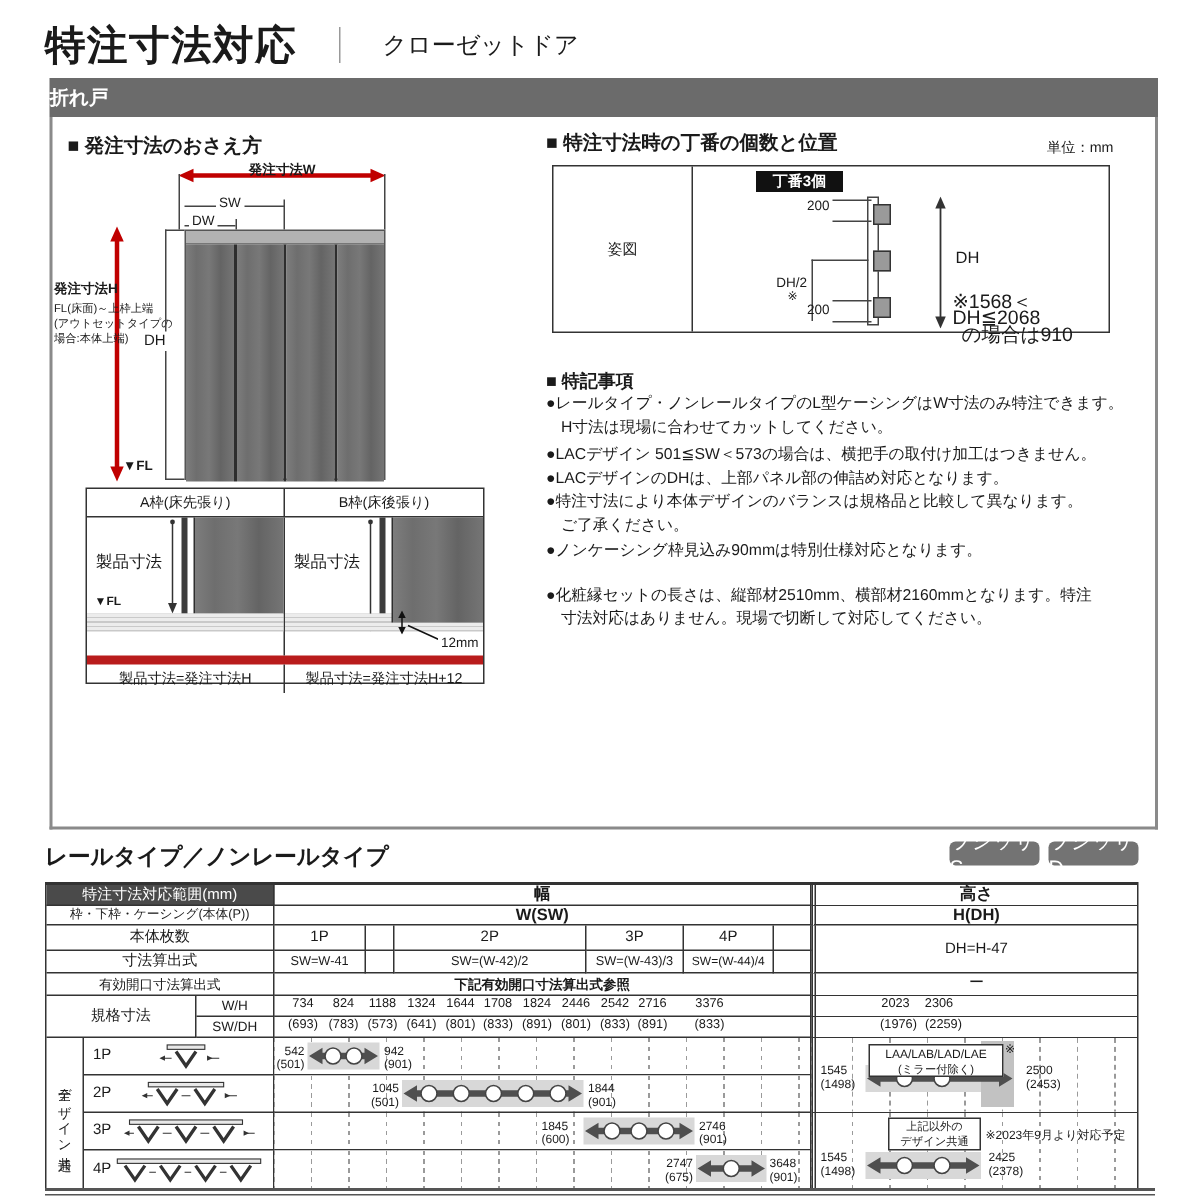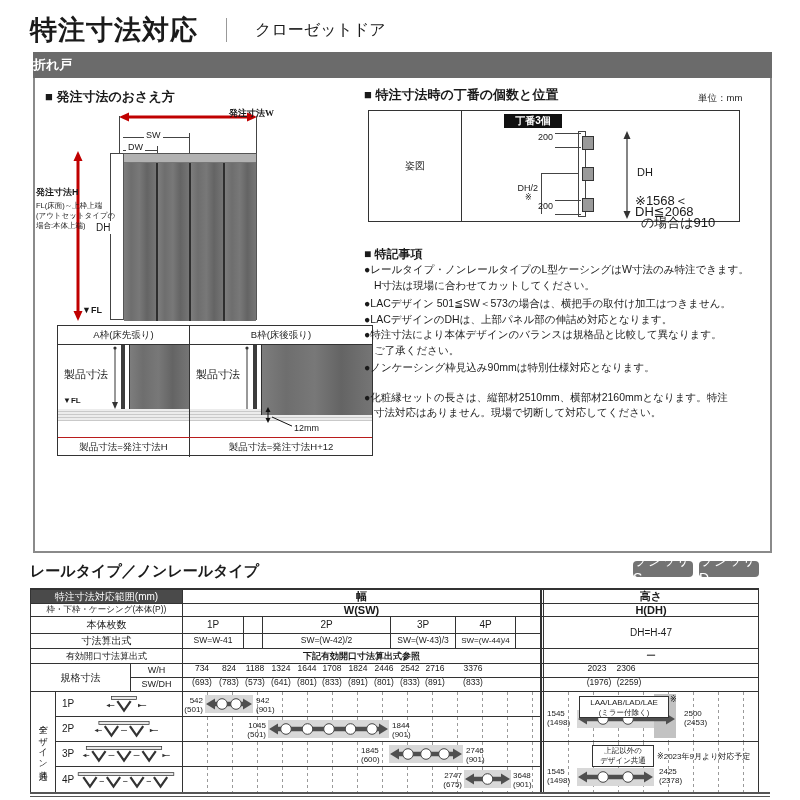--- a/index.html
+++ b/index.html
@@ -40,21 +40,21 @@
 
   <div class="abs" style="left:33px;top:78px;width:739px;height:475px;border-left:2px solid #8a8a8a;border-right:2px solid #8a8a8a;border-bottom:2px solid #8a8a8a;box-sizing:border-box;"></div>
 
   <div class="abs" style="left:45px;top:88px;font-size:13px;font-weight:bold;">■ 発注寸法のおさえ方</div>
 
   <svg class="abs" style="left:118px;top:112px;" width="140" height="10">
     <line x1="9" y1="5" x2="131" y2="5" stroke="#c00000" stroke-width="3"></line>
     <path d="M1 5 L11 0.5 L11 9.5 Z" fill="#c00000"></path>
     <path d="M139 5 L129 0.5 L129 9.5 Z" fill="#c00000"></path>
   </svg>
-  <div class="abs" style="left:134px;top:107px;width:140px;text-align:right;font-size:9px;font-weight:bold;font-family:Liberation Serif, serif;">発注寸法W</div>
+  <div class="abs" style="left:118px;top:107px;width:140px;text-align:center;font-size:9px;font-weight:bold;">発注寸法W</div>
   <div class="vline" style="left:119px;top:116px;height:37px;"></div>
   <div class="vline" style="left:256px;top:116px;height:37px;"></div>
 
   <div class="hline" style="left:123px;top:137px;width:67px;"></div>
   <div class="vline" style="left:189px;top:133px;height:20px;"></div>
   <div class="dimlab" style="left:144px;top:130px;">SW</div>
 
   <div class="hline" style="left:123px;top:150px;width:34px;"></div>
   <div class="vline" style="left:157px;top:146px;height:7px;"></div>
   <div class="dimlab" style="left:126px;top:142px;">DW</div>
@@ -81,21 +81,21 @@
     <div style="font-size:7.5px;line-height:10px;">(アウトセットタイプの</div>
     <div style="font-size:7.5px;line-height:10px;">場合:本体上端)</div>
   </div>
 
   <div class="vline" style="left:110px;top:153px;height:167px;"></div>
   <div class="hline" style="left:110px;top:153px;width:13px;"></div>
   <div class="hline" style="left:110px;top:319px;width:13px;"></div>
   <div class="abs" style="left:94px;top:221px;font-size:10px;background:#fff;padding:1px 2px;">DH</div>
   <div class="abs" style="left:82px;top:305px;font-size:9px;font-weight:bold;">▼FL</div>
 
-  <div class="abs" style="left:57px;top:325px;width:316px;height:131px;border:1px solid #333;box-sizing:border-box;font-size:9.5px;">
+  <div class="abs" style="left:57px;top:325px;width:266px;height:131px;border:1px solid #333;box-sizing:border-box;font-size:9.5px;">
 
     <div style="display:flex;height:18px;border-bottom:1px solid #333;">
       <div style="width:131px;border-right:1px solid #333;display:flex;align-items:center;justify-content:center;">A枠(床先張り)</div>
       <div style="flex:1;display:flex;align-items:center;justify-content:center;">B枠(床後張り)</div>
     </div>
 
     <div style="display:flex;height:92px;">
 
       <div style="width:131px;border-right:1px solid #333;position:relative;">
         <div class="abs" style="left:6px;top:22px;font-size:11px;">製品寸法</div>
@@ -125,21 +125,21 @@
           <path d="M5 0 L2.5 5 L7.5 5 Z" fill="#111"></path>
           <path d="M5 16 L2.5 11 L7.5 11 Z" fill="#111"></path>
         </svg>
         <svg class="abs" style="left:80px;top:70px;" width="26" height="14">
           <line x1="2" y1="2" x2="24" y2="12" stroke="#111" stroke-width="1"></line>
         </svg>
         <div class="abs" style="left:102px;top:78px;font-size:9px;background:#fff;padding:0 2px;">12mm</div>
       </div>
     </div>
 
-    <div style="display:flex;height:19px;border-top:1px solid #b91c1c;">
+    <div style="display:flex;height:19px;border-top:6px solid #b91c1c;">
       <div style="width:131px;border-right:1px solid #333;display:flex;align-items:center;justify-content:center;">製品寸法=発注寸法H</div>
       <div style="flex:1;display:flex;align-items:center;justify-content:center;">製品寸法=発注寸法H+12</div>
     </div>
   </div>
 
   <div class="abs" style="left:364px;top:86px;font-size:13px;font-weight:bold;">■ 特注寸法時の丁番の個数と位置</div>
   <div class="abs" style="left:698px;top:92px;font-size:9.5px;">単位：mm</div>
 
   <div class="abs" style="left:368px;top:110px;width:372px;height:112px;border:1px solid #333;box-sizing:border-box;">
     <div class="abs" style="left:92px;top:0;bottom:0;width:1px;background:#333;"></div>

